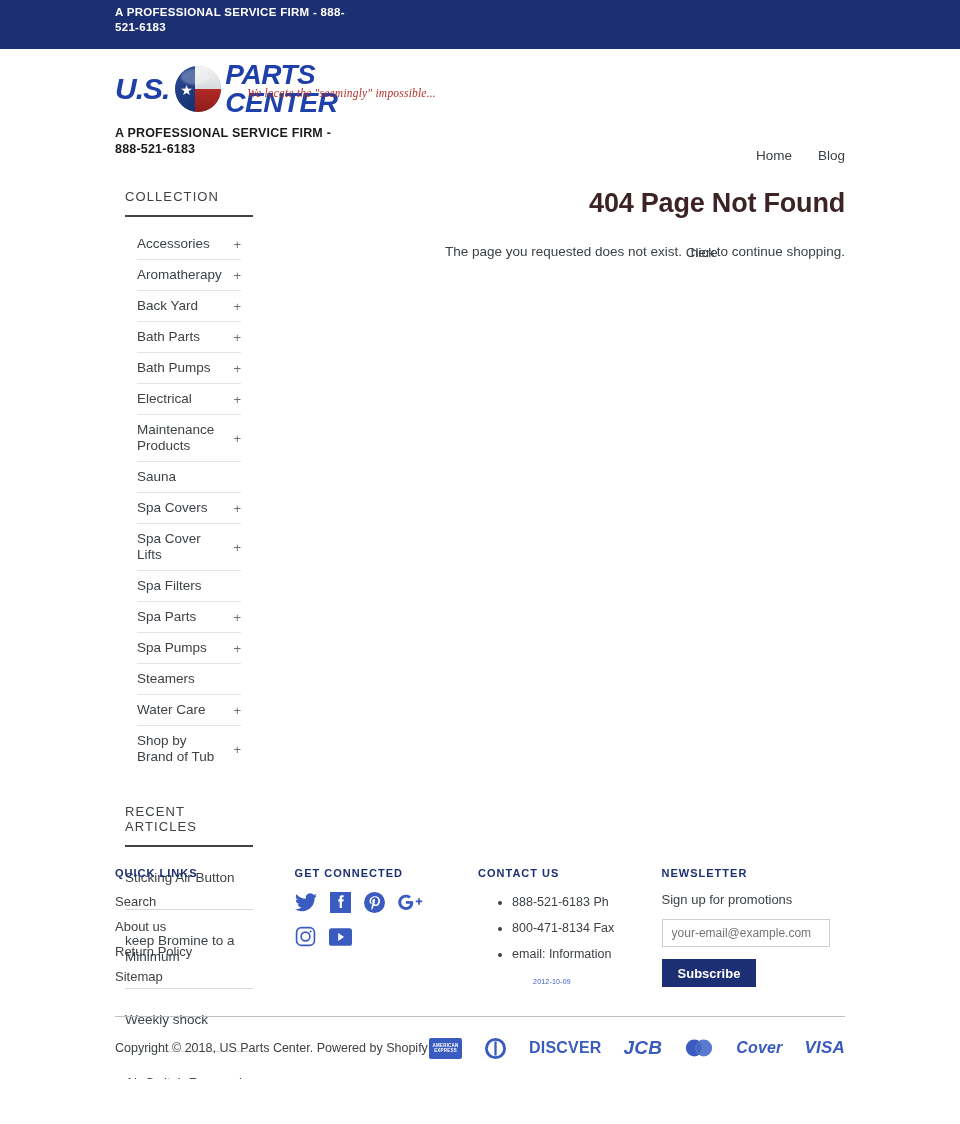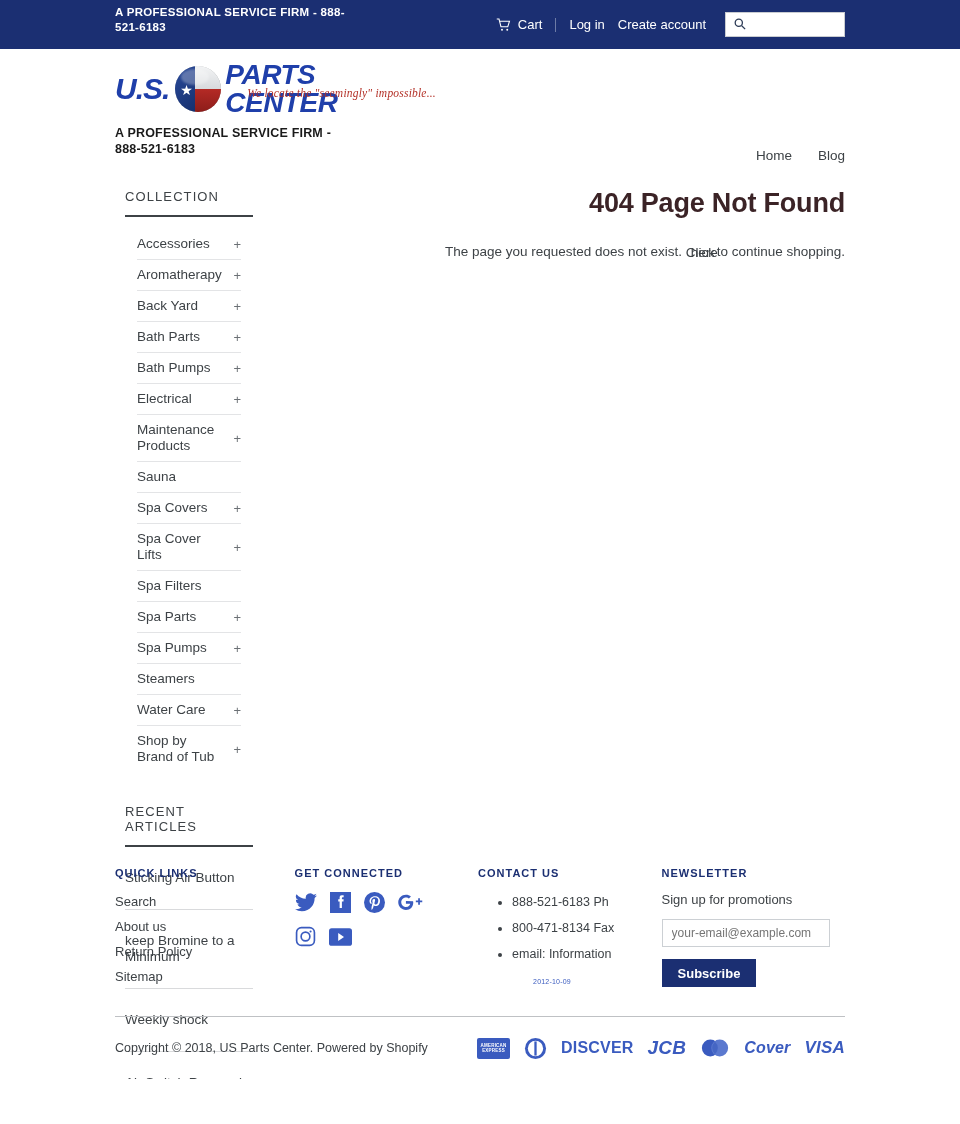--- a/index.html
+++ b/index.html
@@ -323,21 +323,21 @@
     width: 730px; margin: 24px auto 0;
     border-top: 1px solid #bfc1c4;
   }
   .footer-bottom {
     width: 730px; margin: 0 auto;
     height: 62px;
     display: flex; align-items: center; justify-content: space-between;
   }
   .copyright { font-size: 12.5px; color: #3d4246; }
   .copyright a { color: #3d4246; text-decoration: none; }
-  .pay-row { display: flex; align-items: center; gap: 14px; justify-content: center; }
+  .pay-row { display: flex; align-items: center; gap: 22px; justify-content: center; }
   .pay { display: inline-flex; align-items: center; }
   .pay-label {
     font-weight: bold;
     color: #3a5bbf;
     letter-spacing: .2px;
   }
   .amex-box {
     width: 33px; height: 21px; background: #3a5bbf;
     display: flex; align-items: center; justify-content: center;
     border-radius: 2px;
@@ -345,44 +345,20 @@
   .amex-box span { color:#fff; font-size:4.5px; font-weight:bold; line-height:5px; text-align:center; letter-spacing:.2px;}
 </style>
 </head>
 <body>
 
 <div class="page">
 
   <div class="topbar">
     <div class="topbar-inner">
       <div class="announce">A PROFESSIONAL SERVICE FIRM - 888-521-6183</div>
-      <div class="top-nav">
-        <a href="#" class="cart-link">
-          <span class="cart-icon">
-            <svg width="15" height="14" viewBox="0 0 20 18" fill="none" stroke="#ffffff" stroke-width="1.4">
-              <path d="M1 1h3l2.6 10.2h9.1L18 4H5.2"></path>
-              <circle cx="8" cy="15.4" r="1.3" fill="#ffffff" stroke="none"></circle>
-              <circle cx="15" cy="15.4" r="1.3" fill="#ffffff" stroke="none"></circle>
-            </svg>
-          </span>
-          <span>Cart</span>
-        </a>
-        <span class="vdivider"></span>
-        <a href="#" class="login-link">Log in</a>
-        <a href="#" class="create-link">Create account</a>
-        <div class="search-wrap">
-          <span>
-            <svg width="12" height="12" viewBox="0 0 14 14" fill="none" stroke="#2b3a55" stroke-width="1.5">
-              <circle cx="5.6" cy="5.6" r="4.2"></circle>
-              <path d="M9 9l4 4"></path>
-            </svg>
-          </span>
-          <input class="search-input" type="text" placeholder="" style="">
-        </div>
-      </div>
     </div>
   </div>
 
   <div class="header">
     <div class="logo-block">
       <div class="logo-row">
         <span class="logo-us">U.S.</span>
         <span class="globe">
           <span class="g-blue"></span>
           <span class="g-white"></span>

